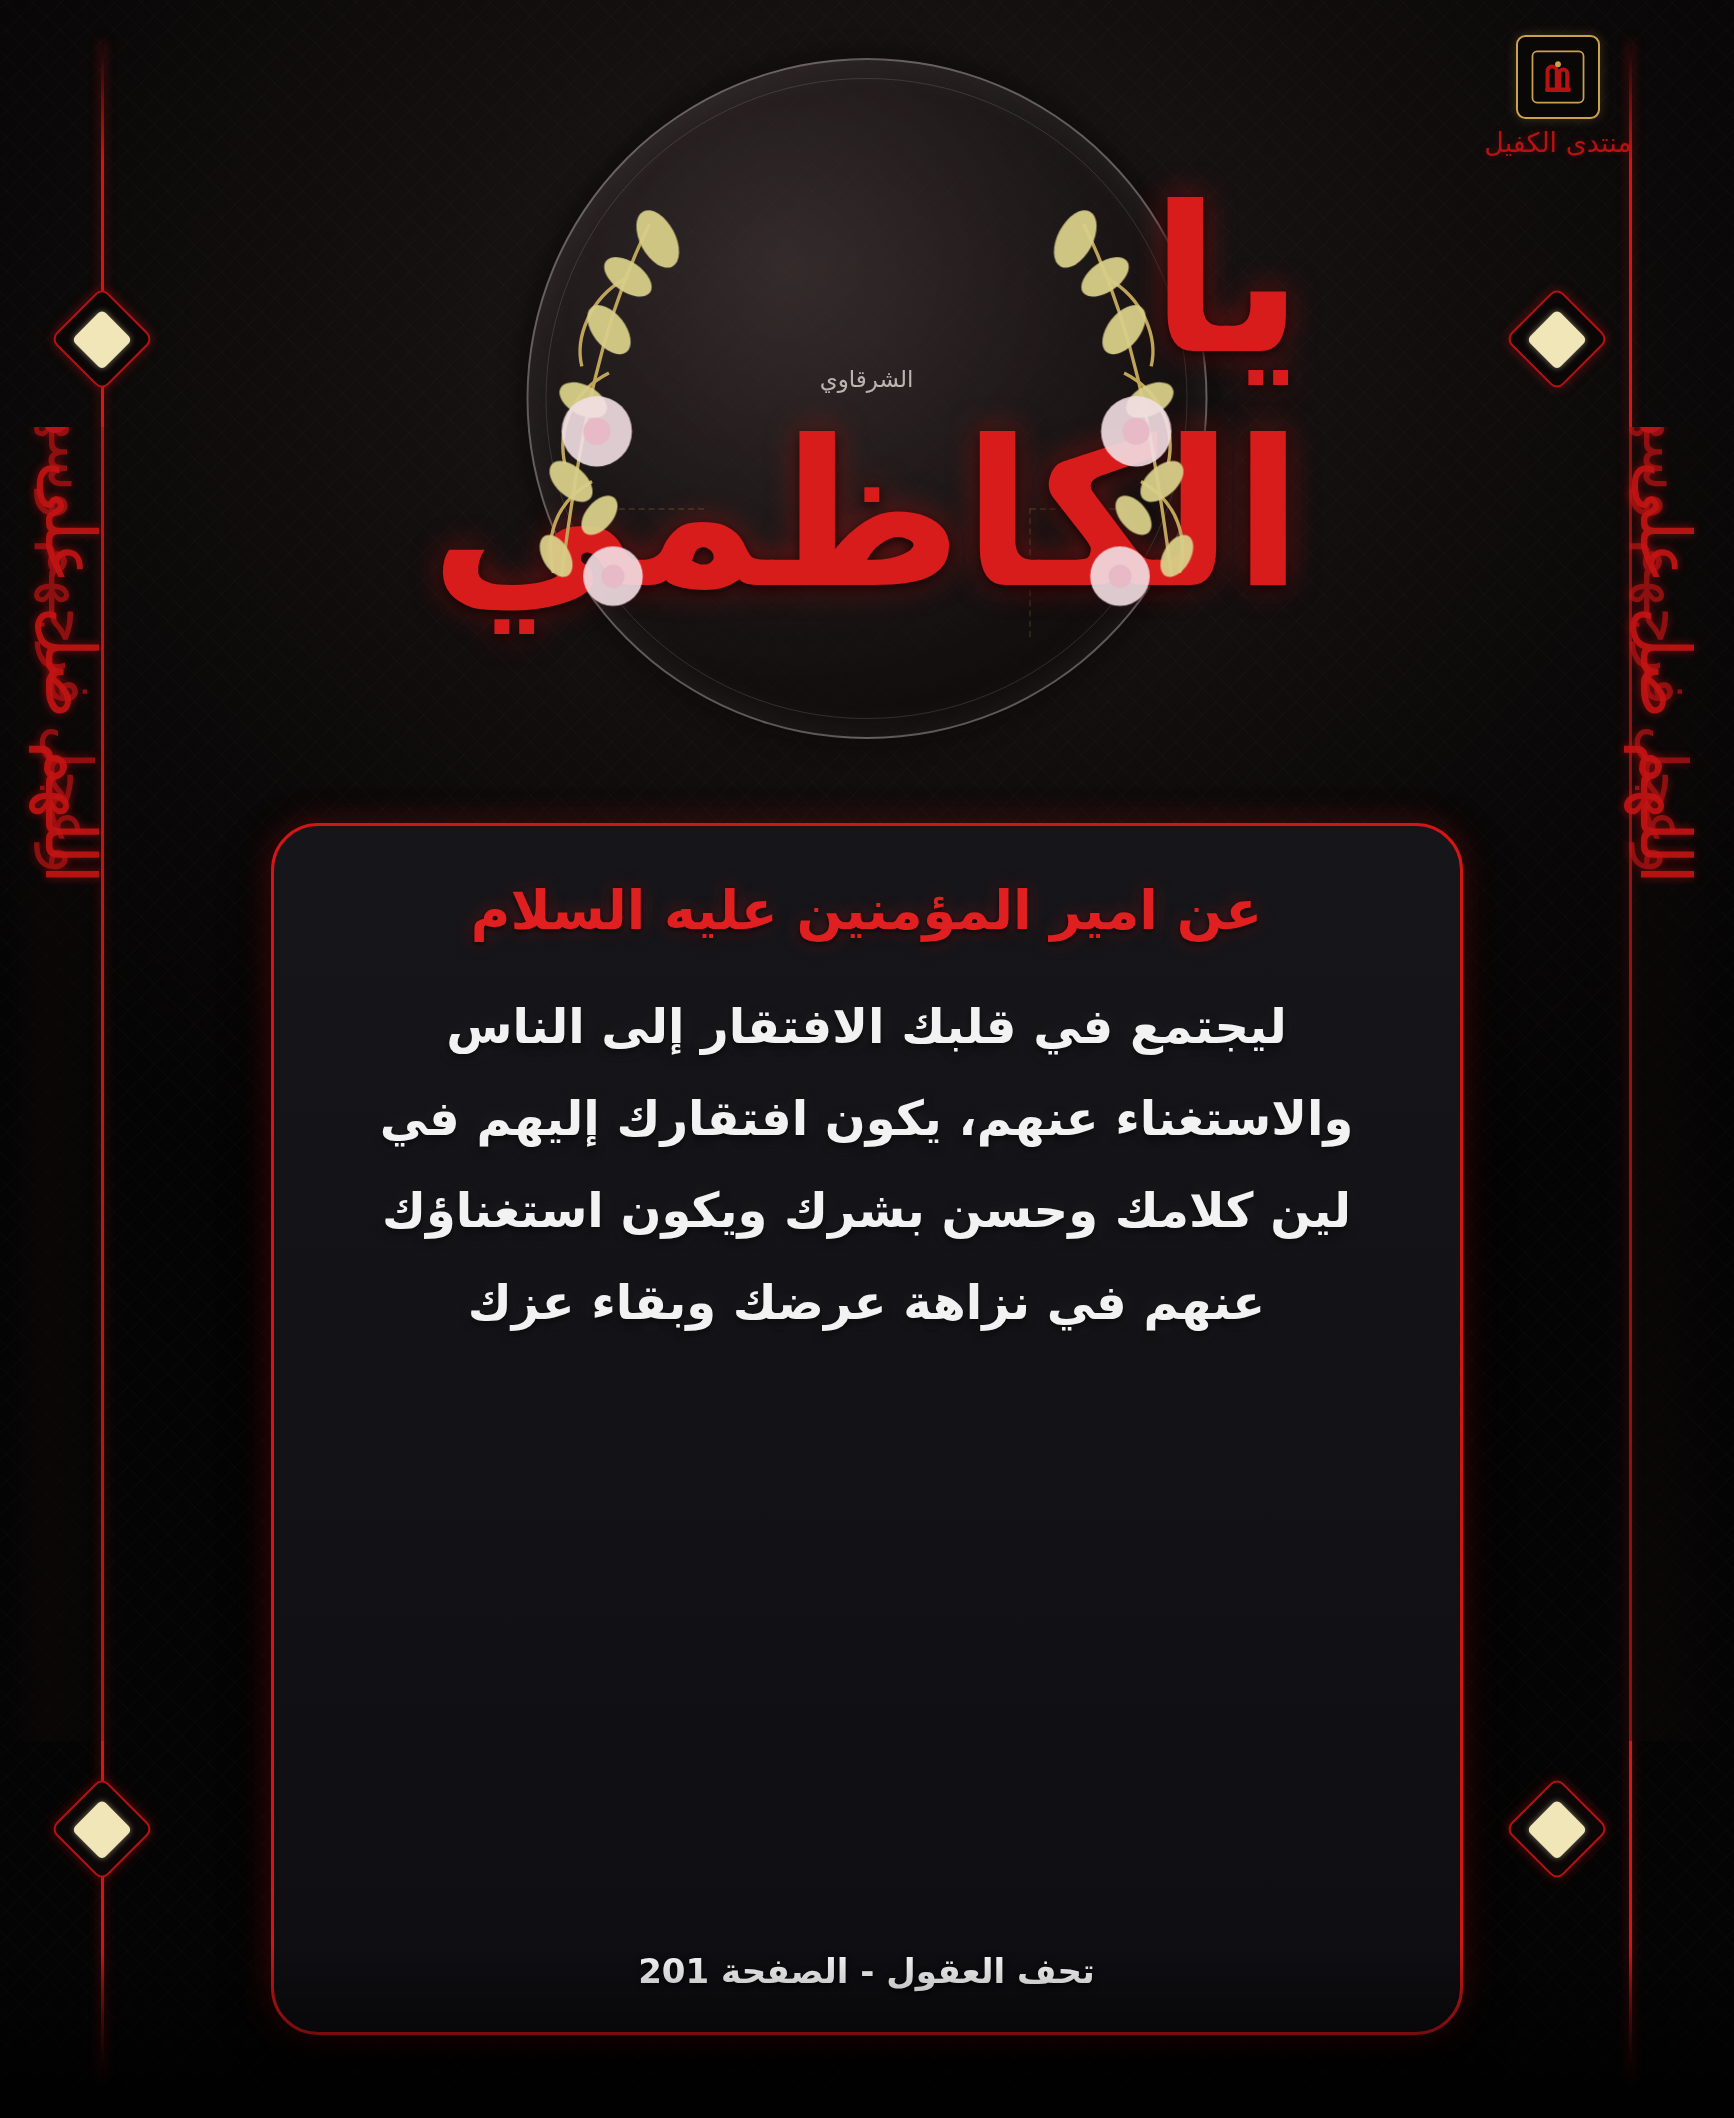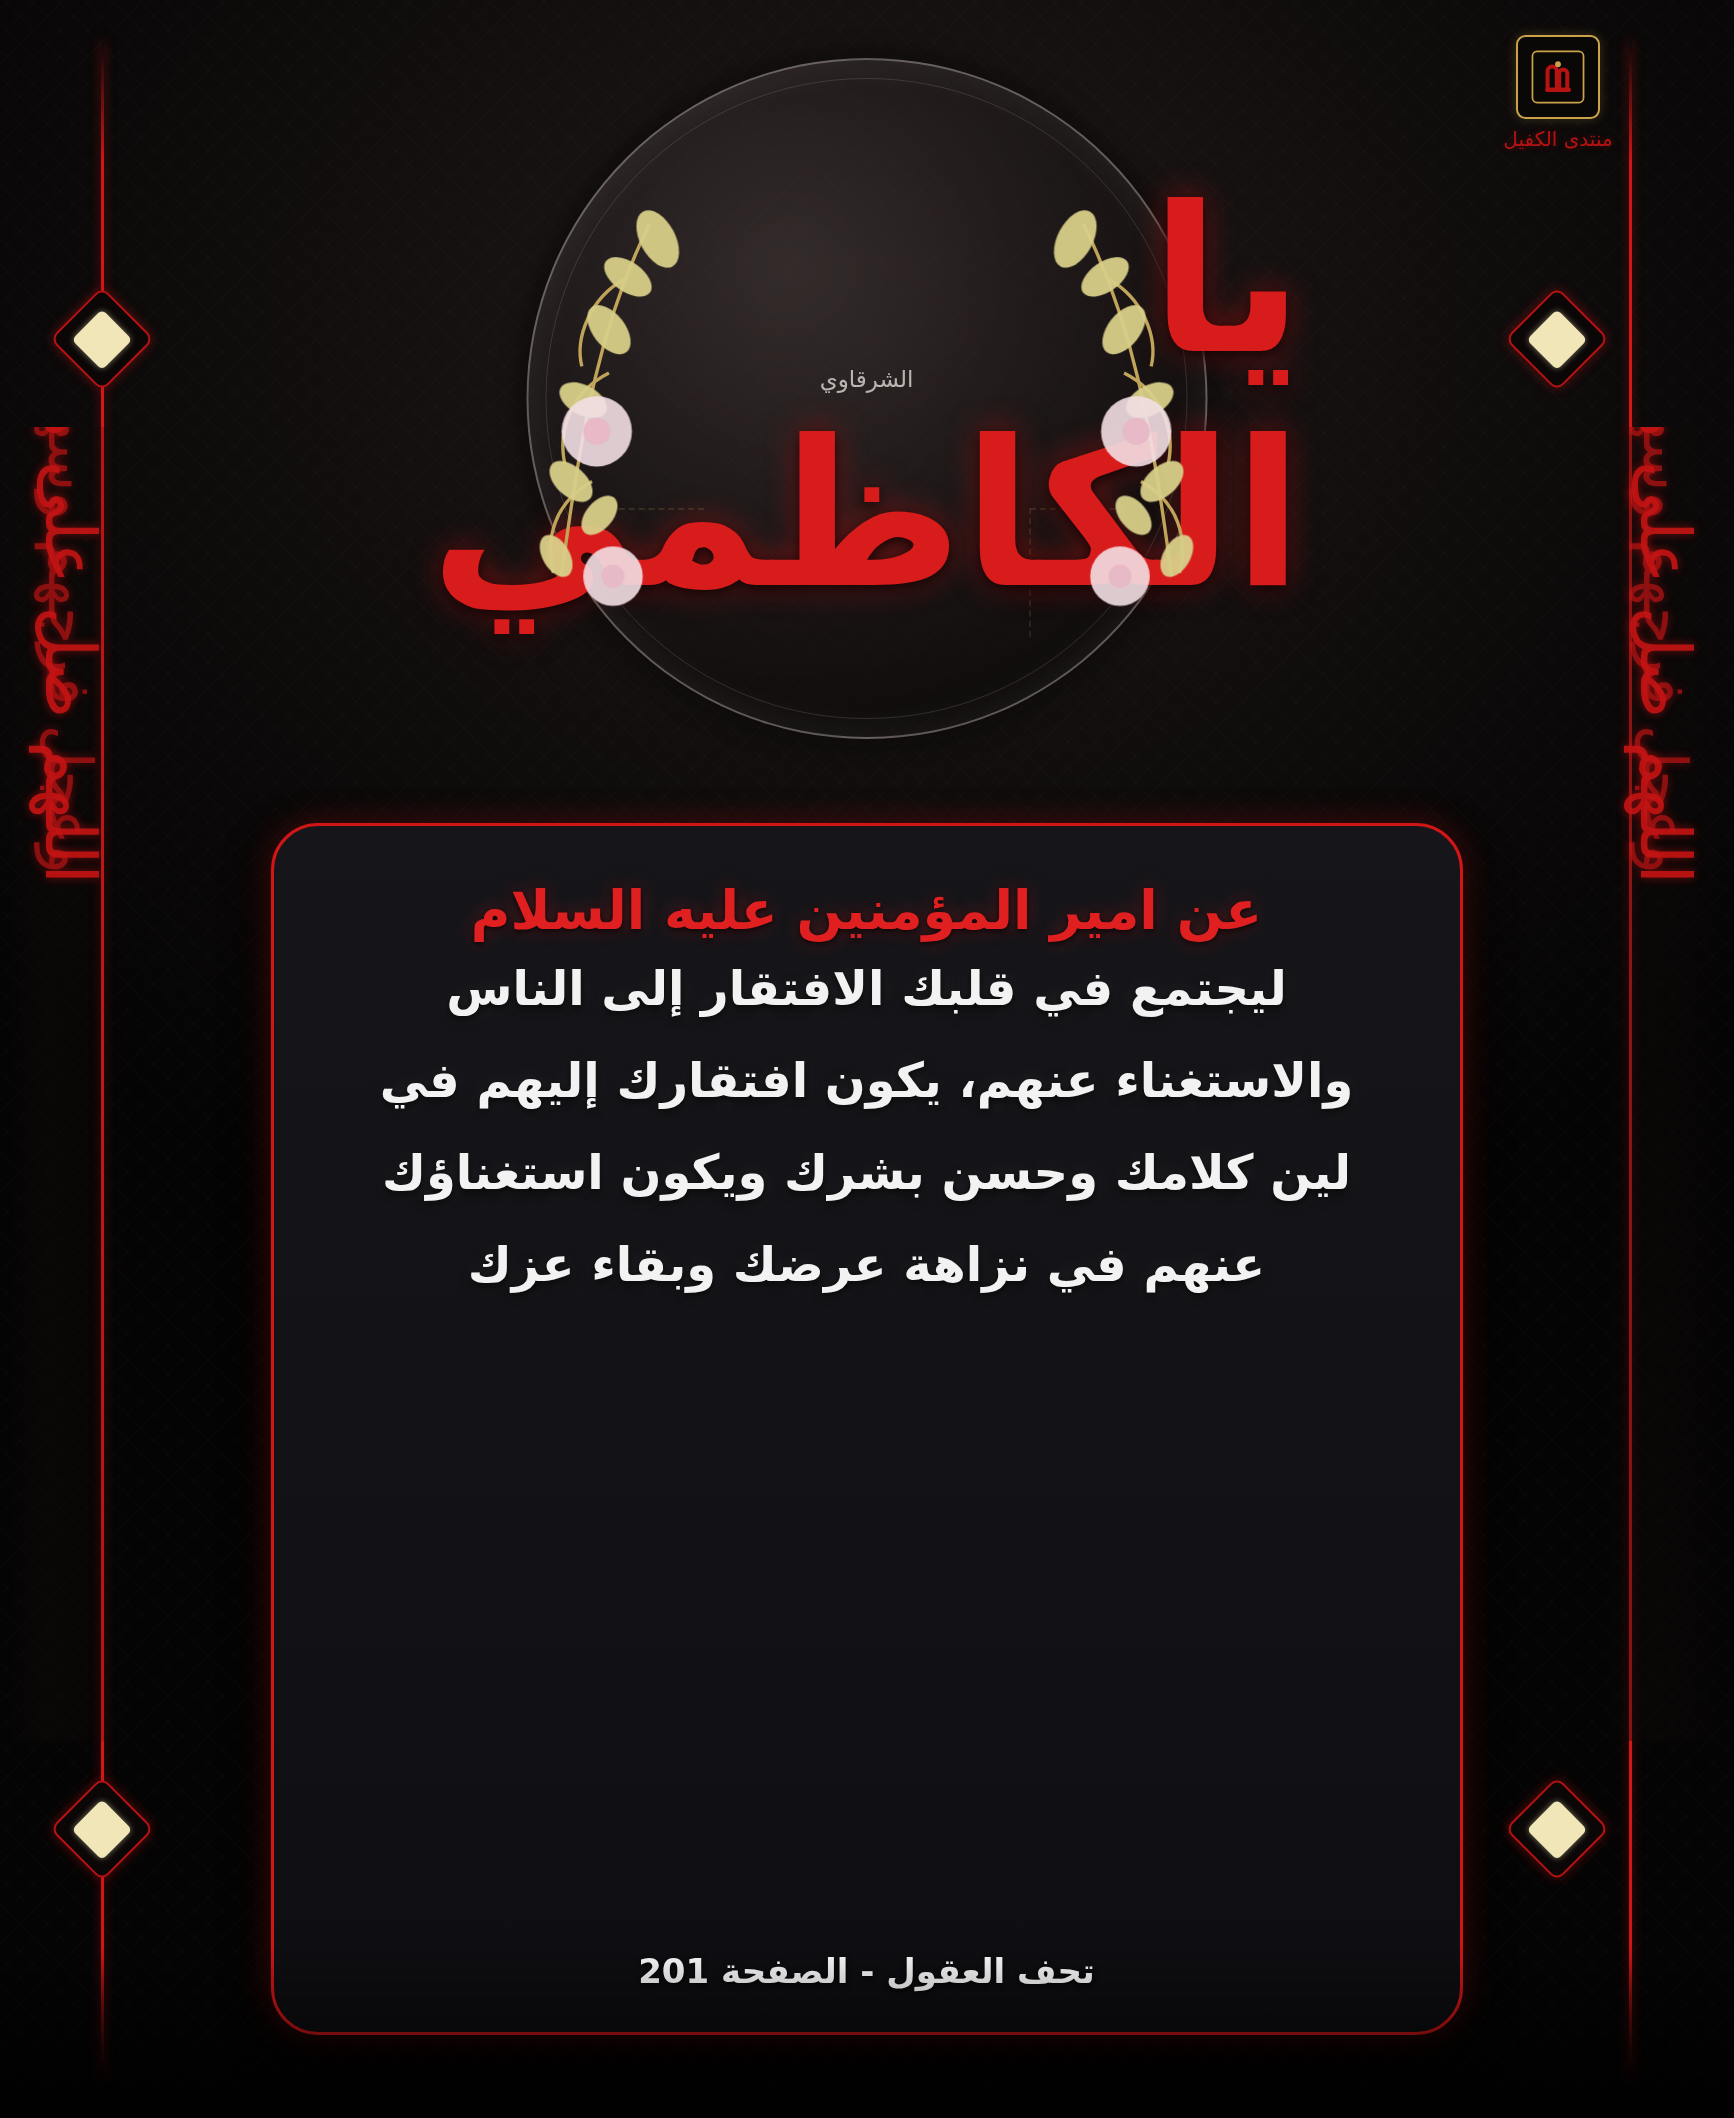--- a/index.html
+++ b/index.html
@@ -209,21 +209,21 @@
     position: relative;
     border: 2.7px solid #c9a24a;
     border-radius: 9.5px;
     background: #0a0707;
     box-shadow: 0 0 12.2px rgba(201,162,74,0.25);
     display: flex;
     align-items: center;
     justify-content: center;
   }
   .brand-name {
-    font-size: 20px;
+    font-size: 27px;
     color: #b71212;
     letter-spacing: 0px;
     text-shadow: 0 0 6.8px rgba(180,20,20,0.4);
   }
 
   
   .quote-card {
     position: absolute;
     top: 823px;
     left: 50%;
@@ -242,20 +242,21 @@
     flex-direction: column;
   }
 
   .attribution {
     text-align: center;
     color: #e02020;
     font-size: 54px;
     font-weight: bold;
     letter-spacing: -0.7px;
     text-shadow: 0 2px 6.8px rgba(0,0,0,0.8), 0 0 17.6px rgba(224,32,32,0.35);
+    margin-bottom: 38px;
   }
 
   .quote-body {
     flex: 1 1 auto;
     text-align: center;
     color: #f2f2f2;
     font-size: 48px;
     font-weight: bold;
     line-height: 1.92;
     letter-spacing: -0.7px;

